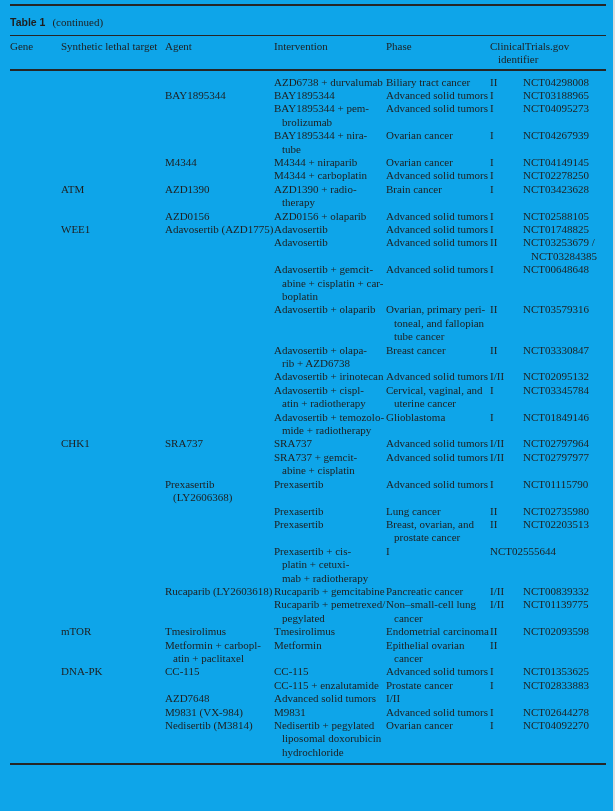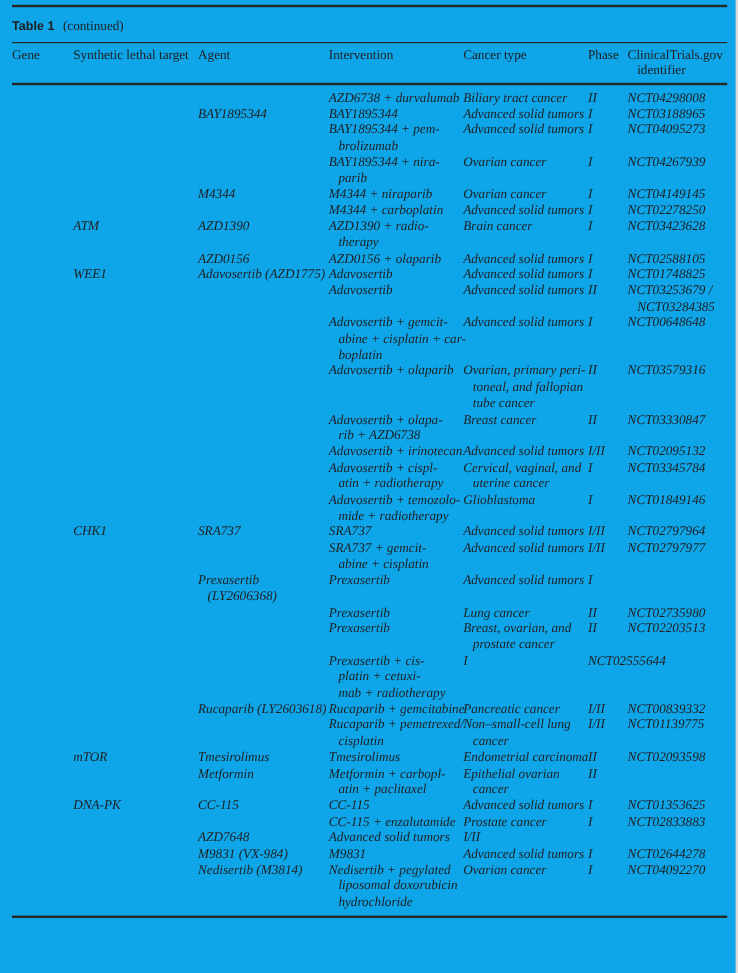--- a/index.html
+++ b/index.html
@@ -44,40 +44,39 @@
   .th, .td {
     box-sizing: border-box;
     white-space: pre;
     font-size: 11px;
     line-height: 13.4px;
     padding-left: 8px;
     text-indent: -8px;
     padding-right: 2px;
   }
   .th { line-height: 13px; }
-  .tbody { padding: 5px 0 4px 0; font-style: italic; }
+  .tbody { padding: 5px 0 4px 0; }
 </style>
 </head>
 <body>
 
 <div class="page">
   <div class="rule rule-top"></div>
 
   <div class="caption">
     <span class="cap-label">Table 1</span><span class="cap-cont">(continued)</span>
   </div>
 
   <div class="rule rule-thin"></div>
 
   <div class="thead">
     <div class="th">Gene</div>
     <div class="th">Synthetic lethal target</div>
     <div class="th">Agent</div>
     <div class="th">Intervention</div>
-    <div class="th">Cancer type</div>
     <div class="th">Phase</div>
     <div class="th">ClinicalTrials.gov
 identifier</div>
   </div>
 
   <div class="rule rule-mid"></div>
 
   <div class="tbody" id="tbody">
   <div class="trow">
     <div class="td"></div>
@@ -108,21 +107,21 @@
     <div class="td">Advanced solid tumors</div>
     <div class="td">I</div>
     <div class="td">NCT04095273</div>
   </div>
 
   <div class="trow">
     <div class="td"></div>
     <div class="td"></div>
     <div class="td"></div>
     <div class="td">BAY1895344 + nira-
-parib</div>
+tube</div>
     <div class="td">Ovarian cancer</div>
     <div class="td">I</div>
     <div class="td">NCT04267939</div>
   </div>
 
   <div class="trow">
     <div class="td"></div>
     <div class="td"></div>
     <div class="td">M4344</div>
     <div class="td">M4344 + niraparib</div>
@@ -273,20 +272,21 @@
   </div>
 
   <div class="trow">
     <div class="td"></div>
     <div class="td"></div>
     <div class="td">Prexasertib
 (LY2606368)</div>
     <div class="td">Prexasertib</div>
     <div class="td">Advanced solid tumors</div>
     <div class="td">I</div>
+    <div class="td">NCT01115790</div>
   </div>
 
   <div class="trow">
     <div class="td"></div>
     <div class="td"></div>
     <div class="td"></div>
     <div class="td">Prexasertib</div>
     <div class="td">Lung cancer</div>
     <div class="td">II</div>
     <div class="td">NCT02735980</div>
@@ -322,43 +322,43 @@
     <div class="td">Pancreatic cancer</div>
     <div class="td">I/II</div>
     <div class="td">NCT00839332</div>
   </div>
 
   <div class="trow">
     <div class="td"></div>
     <div class="td"></div>
     <div class="td"></div>
     <div class="td">Rucaparib + pemetrexed/
-cisplatin</div>
+pegylated</div>
     <div class="td">Non–small-cell lung
 cancer</div>
     <div class="td">I/II</div>
     <div class="td">NCT01139775</div>
   </div>
 
   <div class="trow">
     <div class="td"></div>
     <div class="td">mTOR</div>
     <div class="td">Tmesirolimus</div>
     <div class="td">Tmesirolimus</div>
     <div class="td">Endometrial carcinoma</div>
     <div class="td">II</div>
     <div class="td">NCT02093598</div>
   </div>
 
   <div class="trow">
     <div class="td"></div>
     <div class="td"></div>
-    <div class="td">Metformin</div>
     <div class="td">Metformin + carbopl-
 atin + paclitaxel</div>
+    <div class="td">Metformin</div>
     <div class="td">Epithelial ovarian
 cancer</div>
     <div class="td">II</div>
   </div>
 
   <div class="trow">
     <div class="td"></div>
     <div class="td">DNA-PK</div>
     <div class="td">CC-115</div>
     <div class="td">CC-115</div>

